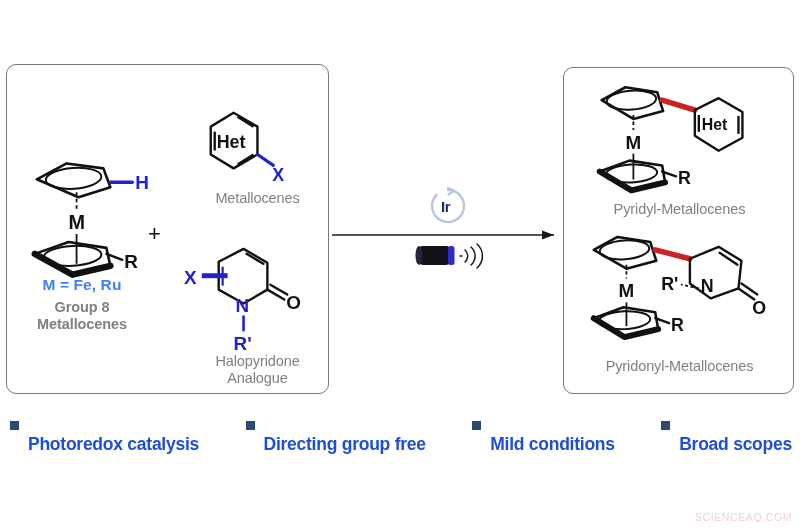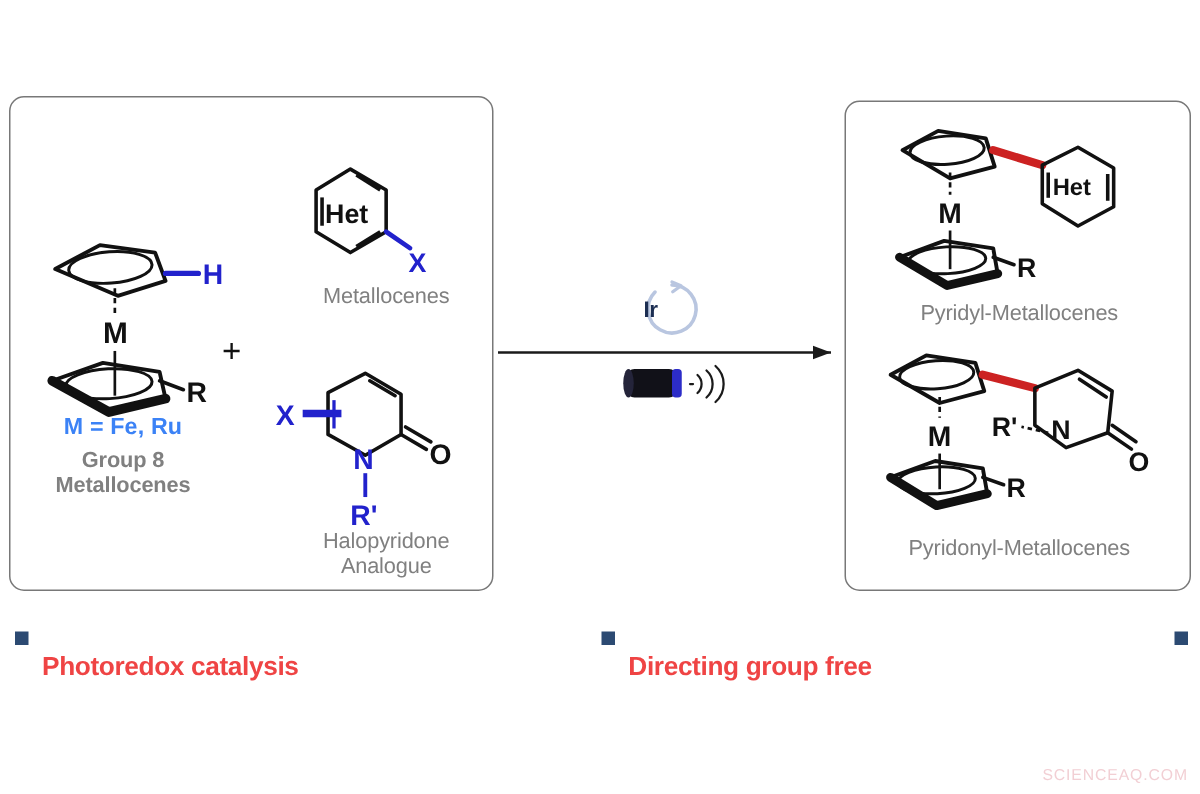--- a/index.html
+++ b/index.html
@@ -85,21 +85,21 @@
     align-items: center;
     gap: 9px;
   }
   .bullet-sq {
     width: 9px;
     height: 9px;
     background: #2c4a72;
     flex: 0 0 auto;
   }
   .bullet-text {
-    color: #ef4444;
+    color: #1d4ed8;
     font-size: 17.5px;
     font-weight: 700;
     letter-spacing: -0.25px;
     white-space: nowrap;
     margin-top: 39px;
   }
   #watermark {
     position: absolute;
     right: 8px;
     bottom: 6px;
@@ -217,21 +217,21 @@
       <rect x="118" y="66" width="6.5" height="19" rx="2.5" fill="#2c2cc8"></rect>
       <ellipse cx="89" cy="75.5" rx="3.5" ry="9.5" fill="#24243a"></ellipse>
       <g stroke="#1a1a1a" stroke-width="1.5" fill="none" stroke-linecap="round">
         <path d="M130,76 h2"></path>
         <path d="M135,70 a8,8 0 0,1 0,12"></path>
         <path d="M141,67 a12,12 0 0,1 0,18"></path>
         <path d="M147,64 a16,16 0 0,1 0,24"></path>
       </g>
     </g>
   </svg>
-  <div class="irlabel" style="left:429px; top:198px;">Ir</div>
+  <div class="irlabel" style="left:441px; top:198px;">Ir</div>
 
   <div class="panel" id="panel-products">
 
     <svg class="svgholder" viewBox="0 0 231 327">
       <g stroke="#111" stroke-width="2.6" fill="none" stroke-linecap="round" stroke-linejoin="round">
         <path d="M38,32 L62,19 L94,24 L100,43 L70,51 Z"></path>
         <ellipse cx="68" cy="32" rx="25" ry="9.5" stroke-width="2" transform="rotate(-4 68 32)"></ellipse>
       </g>
 
       <line x1="99" y1="32" x2="132" y2="42" stroke="#cc2222" stroke-width="5.5" stroke-linecap="round"></line>
@@ -292,17 +292,22 @@
     <div class="bullet-item">
       <span class="bullet-sq"></span>
       <span class="bullet-text">Photoredox catalysis</span>
     </div>
     <div class="bullet-item">
       <span class="bullet-sq"></span>
       <span class="bullet-text">Directing group free</span>
     </div>
     <div class="bullet-item">
       <span class="bullet-sq"></span>
+      <span class="bullet-text">Mild conditions</span>
+    </div>
+    <div class="bullet-item">
+      <span class="bullet-sq"></span>
+      <span class="bullet-text">Broad scopes</span>
     </div>
   </div>
 
   <div id="watermark">SCIENCEAQ.COM</div>
 </div>
 
 </body></html>

